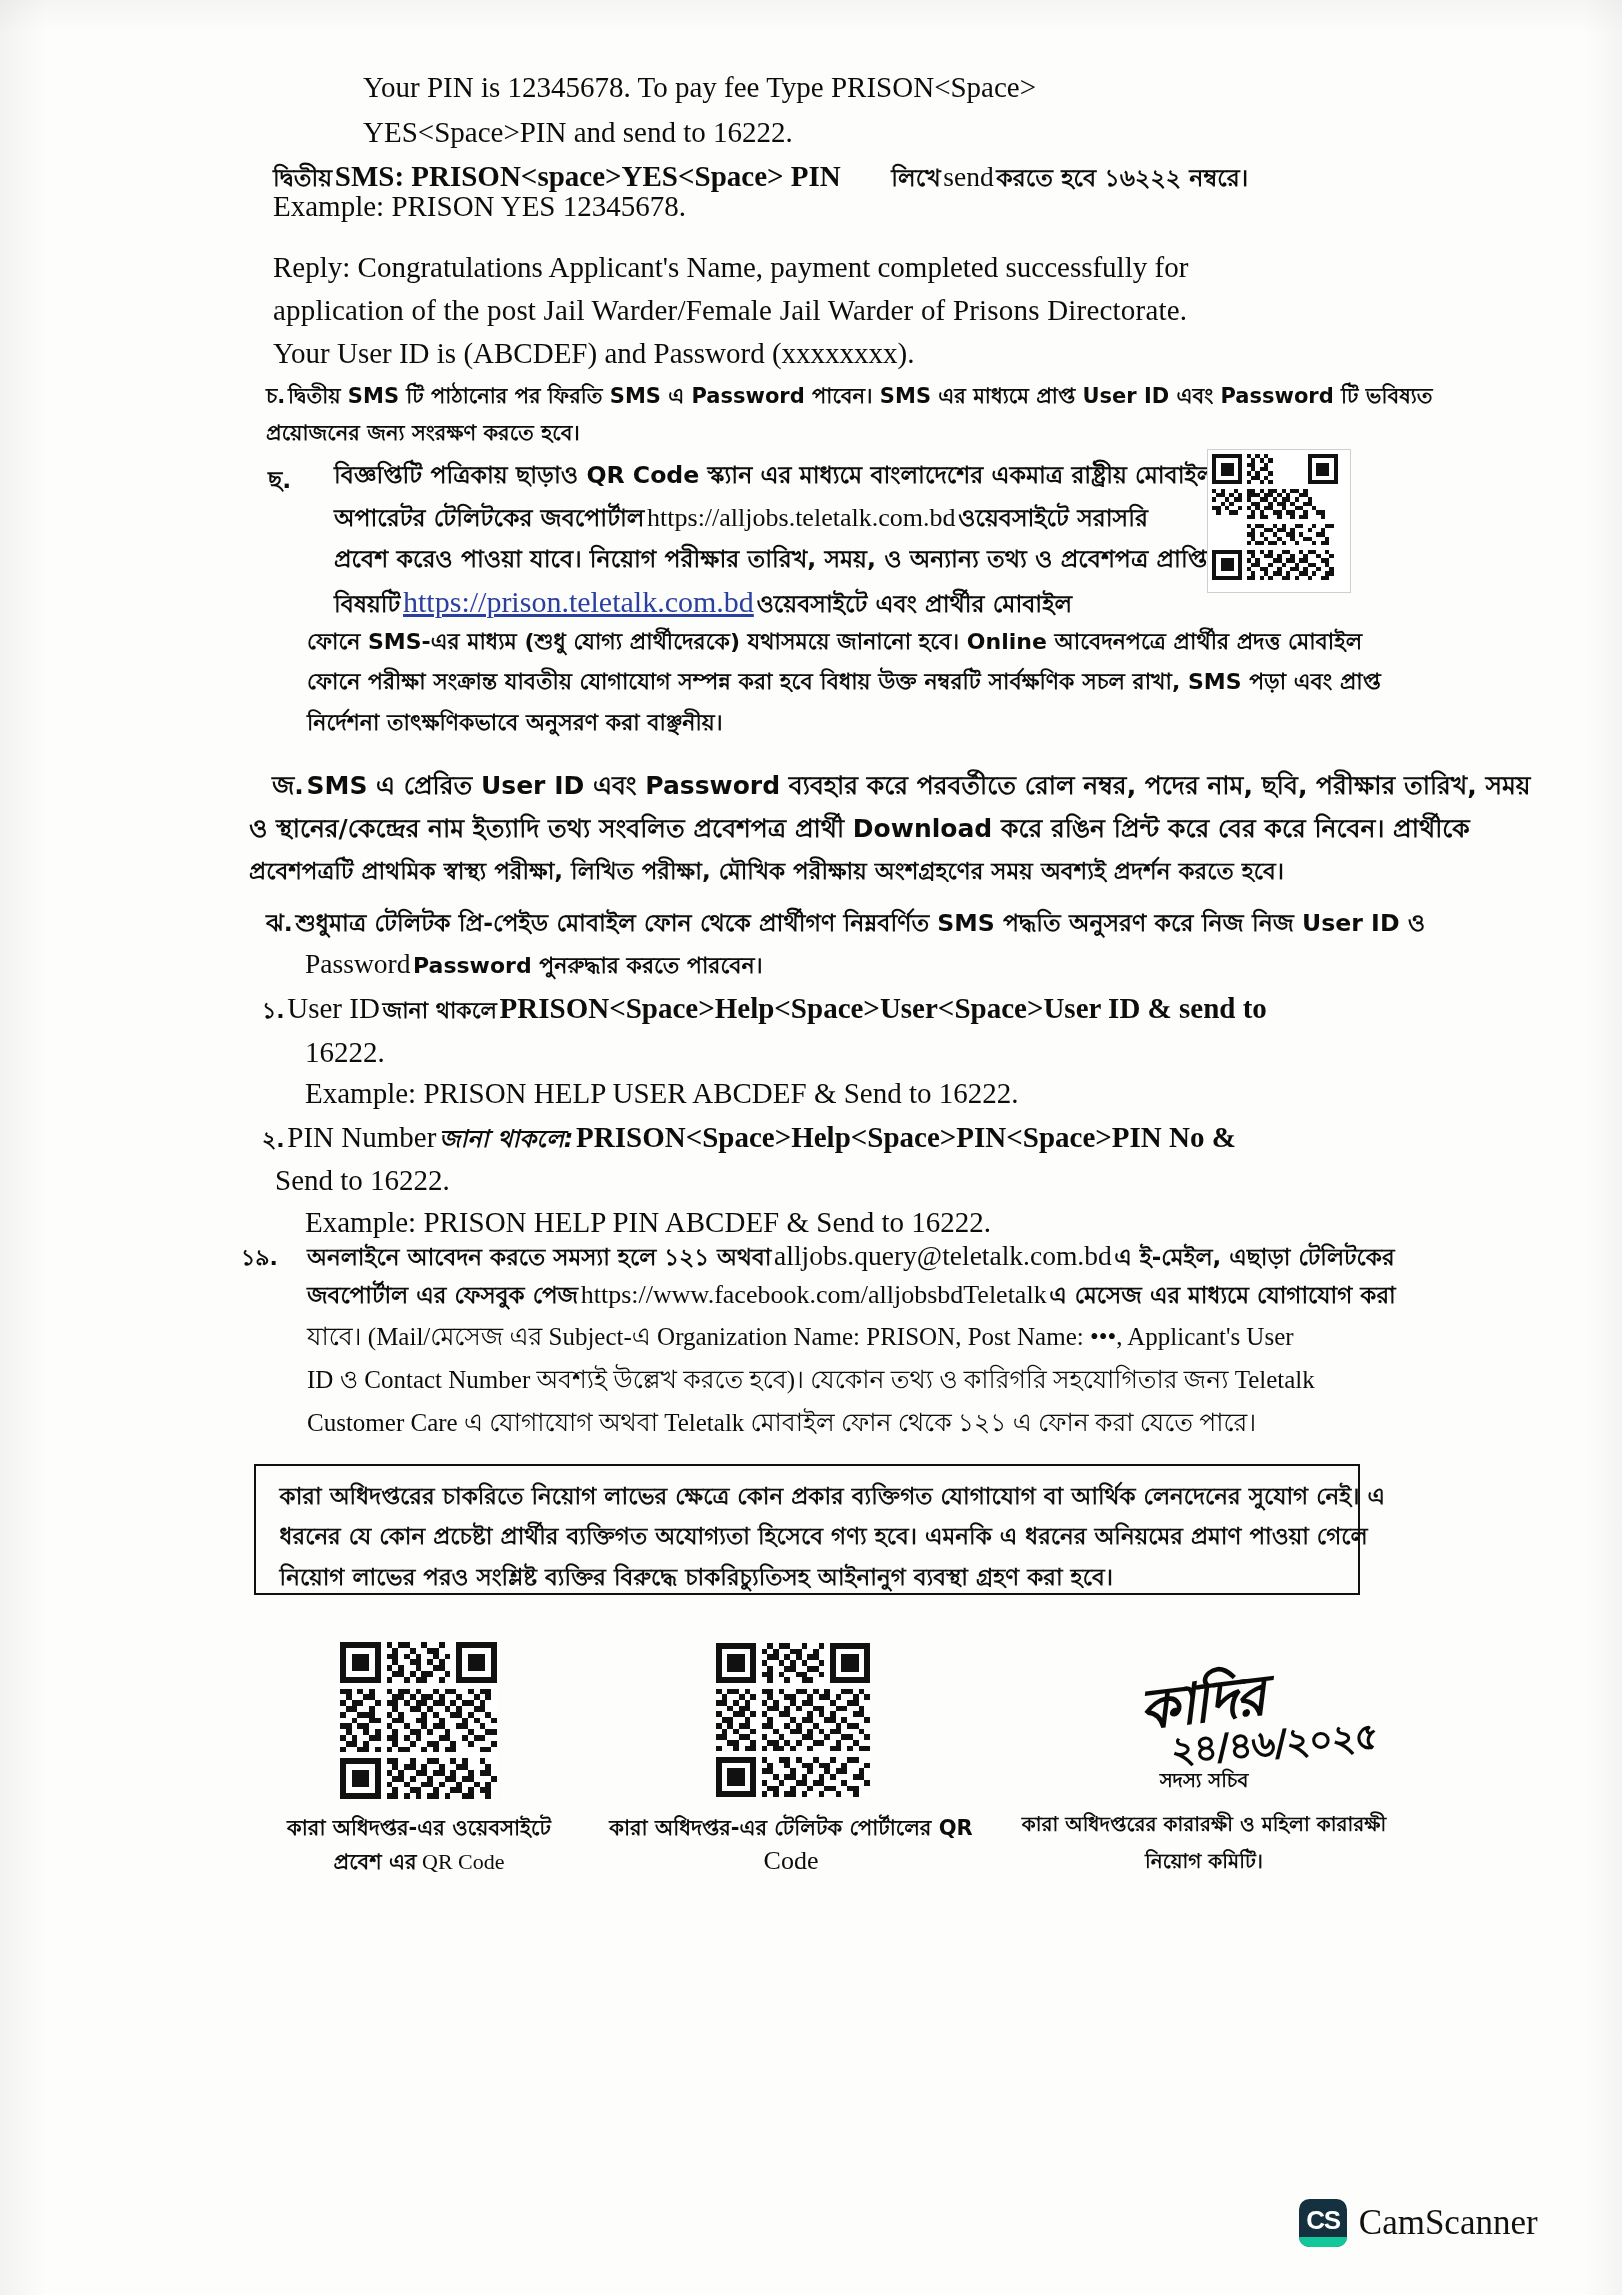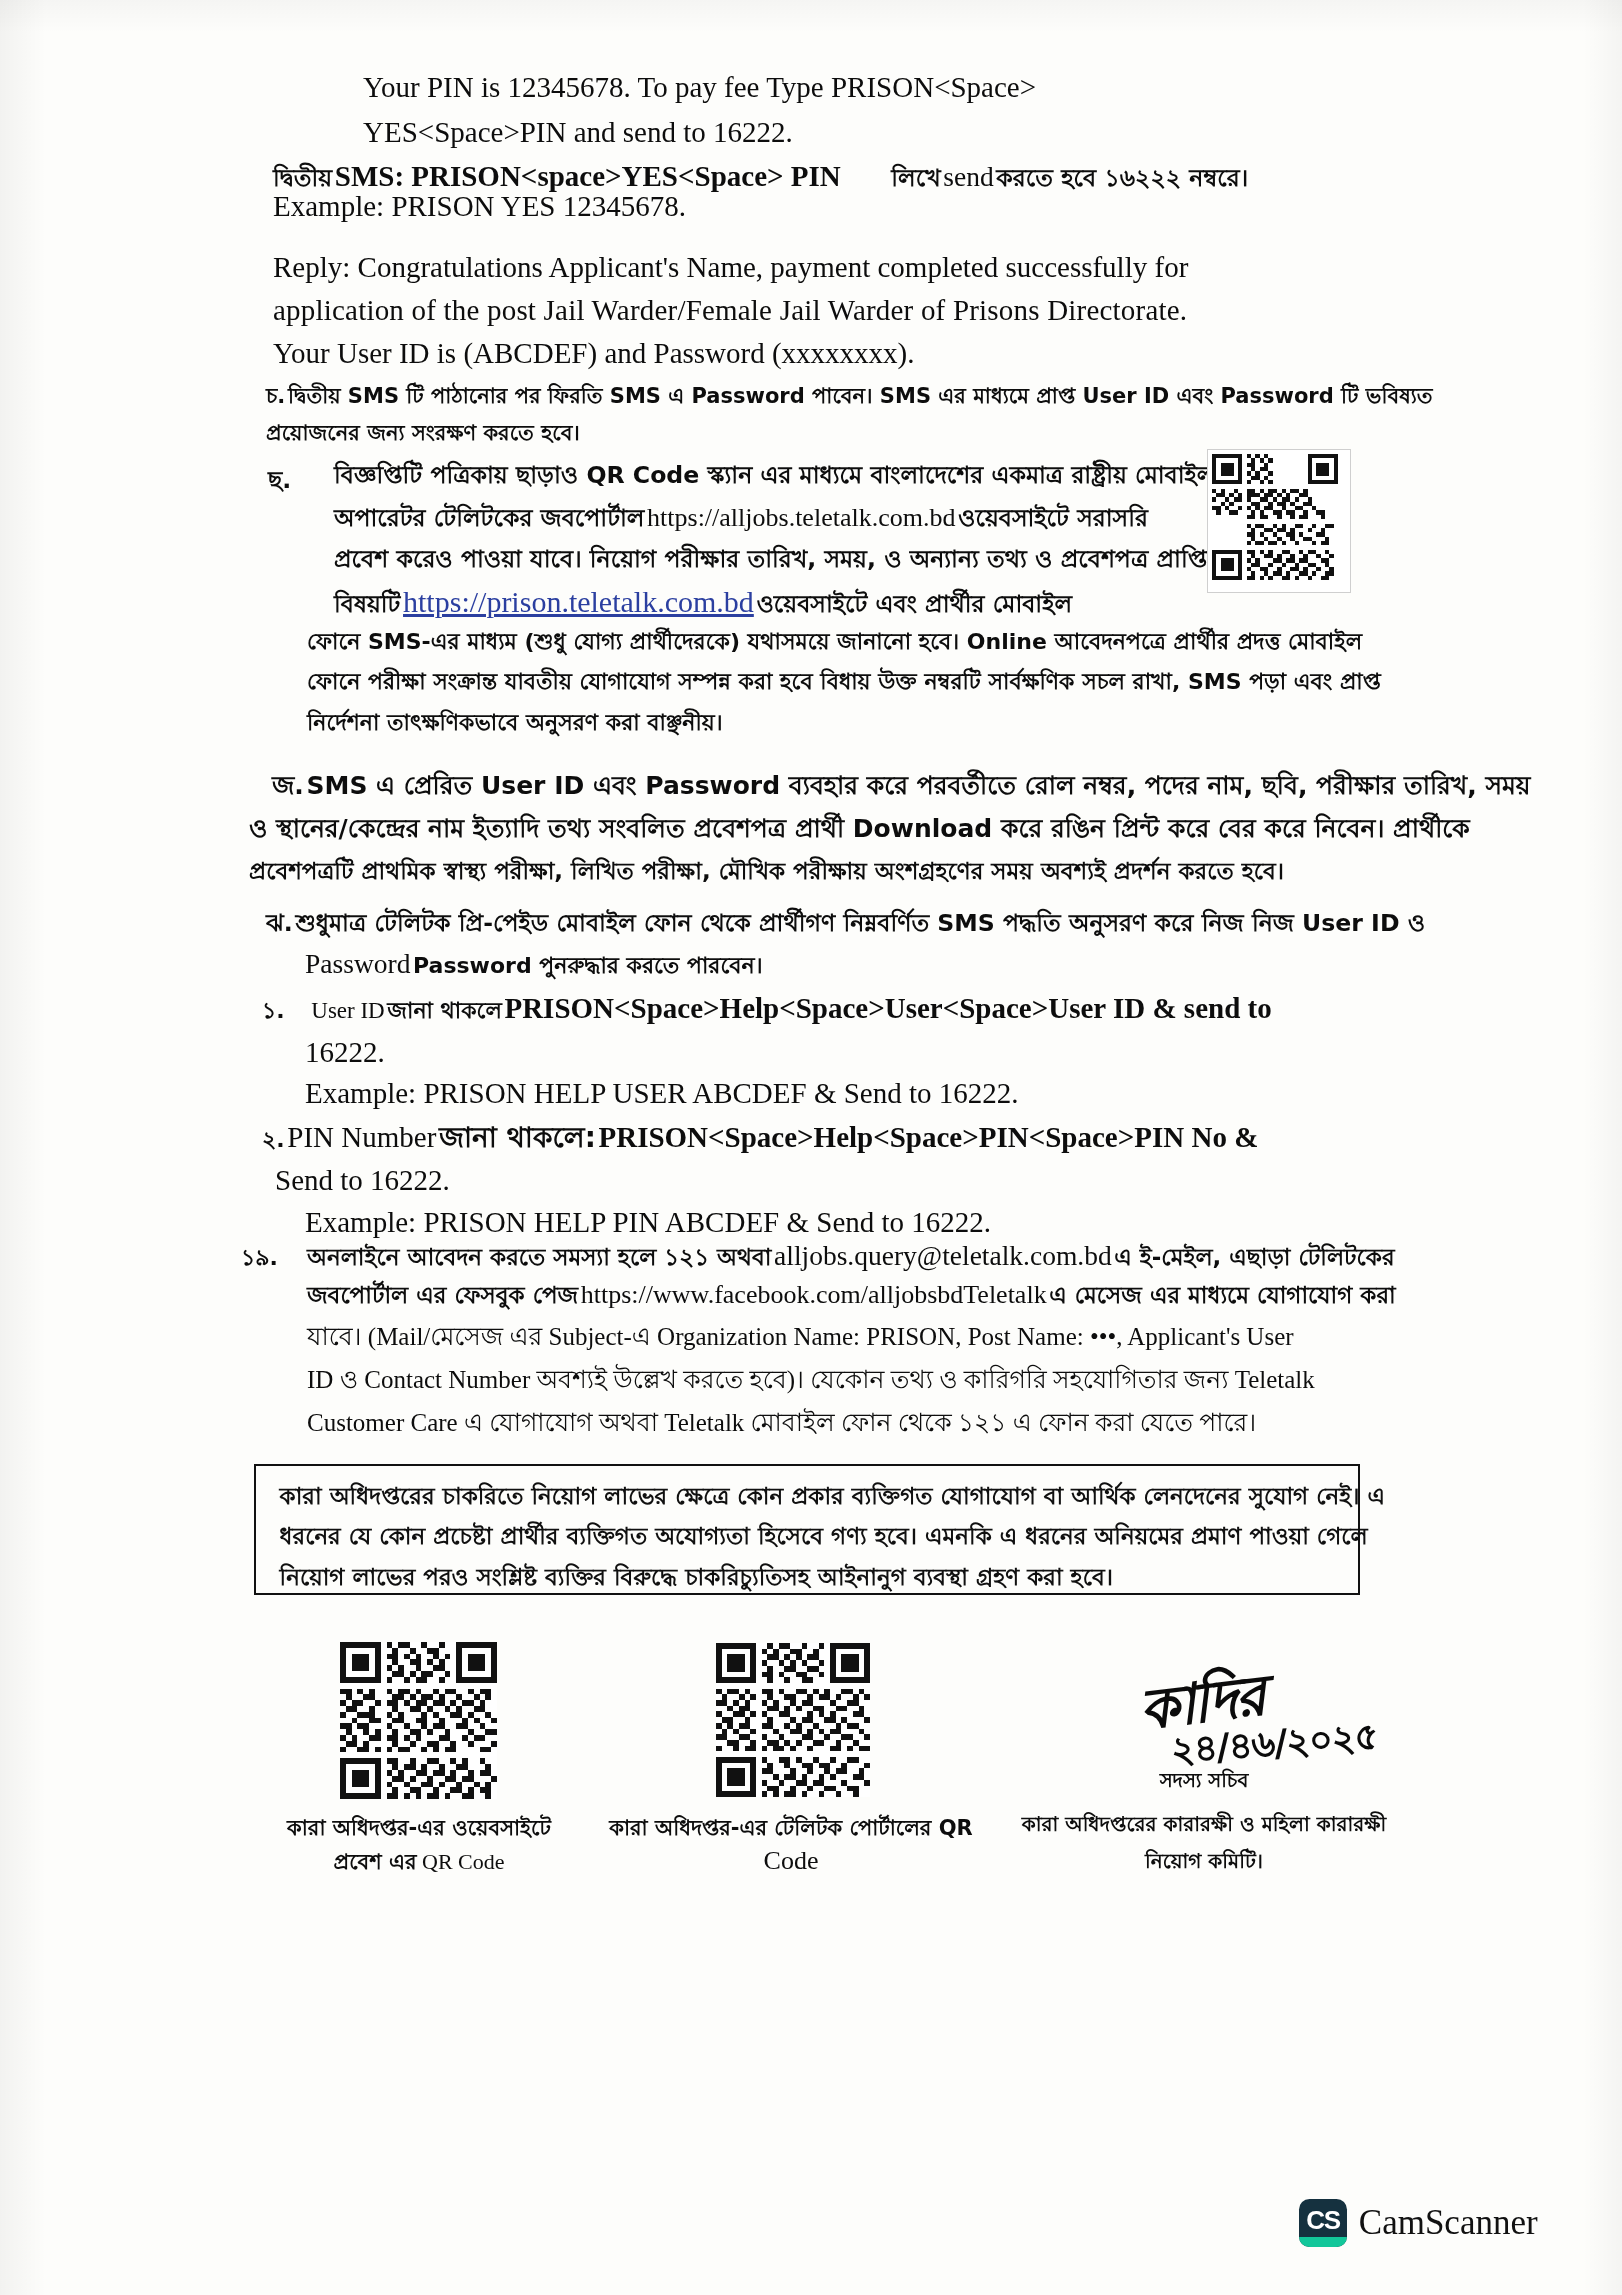--- a/index.html
+++ b/index.html
@@ -319,31 +319,31 @@
     <span class="bn" style="font-size:23.6px;">ঝ.</span>
     <span class="bn" style="font-size:23.6px;">শুধুমাত্র টেলিটক প্রি-পেইড মোবাইল ফোন থেকে প্রার্থীগণ নিম্নবর্ণিত SMS পদ্ধতি অনুসরণ করে নিজ নিজ User ID ও</span>
   </div>
   <div class="blk ln" style="left:305px;top:950px;">
     <span class="en" style="font-size:27.5px;">Password</span>
     <span class="bn" style="font-size:22px;">Password পুনরুদ্ধার করতে পারবেন।</span>
   </div>
 
   <div class="blk ln" style="left:262px;top:994px;">
     <span class="bn" style="font-size:22px;">১.</span>
-    <span class="en" style="font-size:23px;margin-left:24px;">User ID</span>
+    <span class="en" style="font-size:29px;">User ID</span>
     <span class="bn" style="font-size:22px;">জানা থাকলে</span>
     <span class="en" style="font-size:29px;font-weight:700;">PRISON&lt;Space&gt;Help&lt;Space&gt;User&lt;Space&gt;User ID &amp; send to</span>
   </div>
   <div class="blk en ln" style="left:305px;top:1038px;font-size:29px;">16222.</div>
   <div class="blk en ln" style="left:305px;top:1079px;font-size:29px;">Example: PRISON HELP USER ABCDEF &amp; Send to 16222.</div>
 
   <div class="blk ln" style="left:262px;top:1123px;">
     <span class="bn" style="font-size:22px;">২.</span>
     <span class="en" style="font-size:29px;">PIN Number</span>
-    <span class="bn" style="font-size:28px;">জানা থাকলে:</span>
+    <span class="bn" style="font-size:24px;font-style:italic;">জানা থাকলে:</span>
     <span class="en" style="font-size:29px;font-weight:700;">PRISON&lt;Space&gt;Help&lt;Space&gt;PIN&lt;Space&gt;PIN  No &amp;</span>
   </div>
   <div class="blk en ln" style="left:275px;top:1166px;font-size:29px;">Send to 16222.</div>
   <div class="blk en ln" style="left:305px;top:1208px;font-size:29px;">Example: PRISON HELP PIN ABCDEF &amp; Send to 16222.</div>
 
   <div class="blk bn ln" style="left:241px;top:1247px;font-size:22px;">১৯.</div>
 
   <div class="blk ln" style="left:307px;top:1242px;">
     <span class="bn" style="font-size:23px;">অনলাইনে আবেদন করতে সমস্যা হলে ১২১ অথবা</span>
     <span class="en" style="font-size:27.5px;">alljobs.query@teletalk.com.bd</span>

